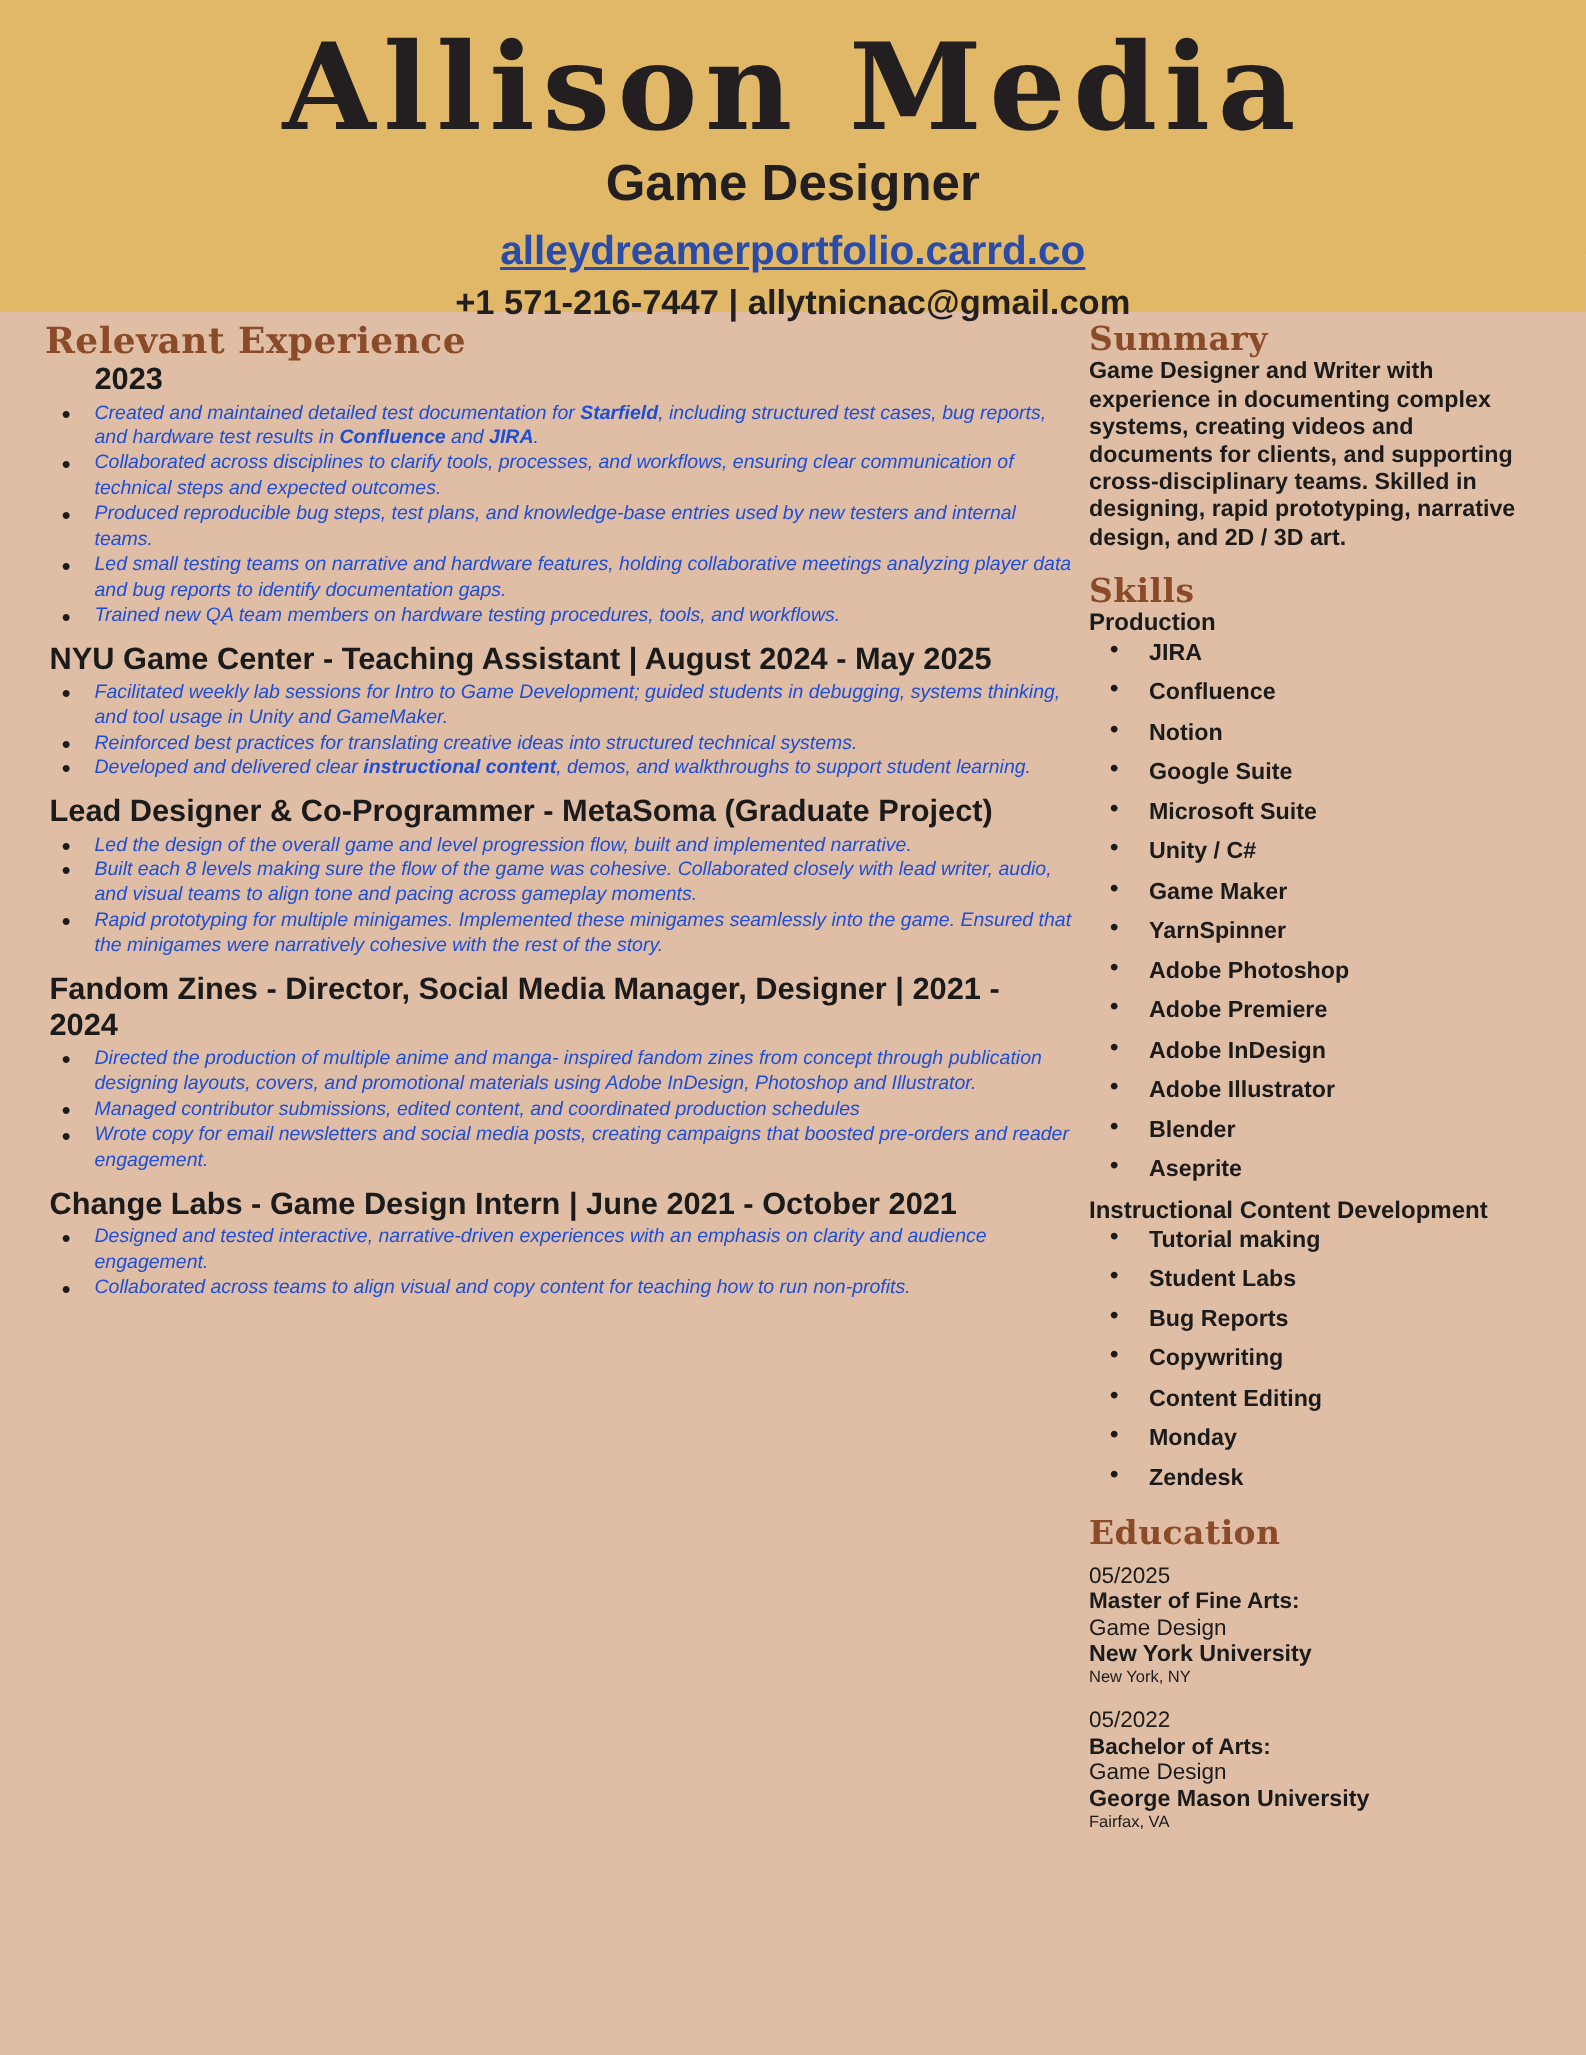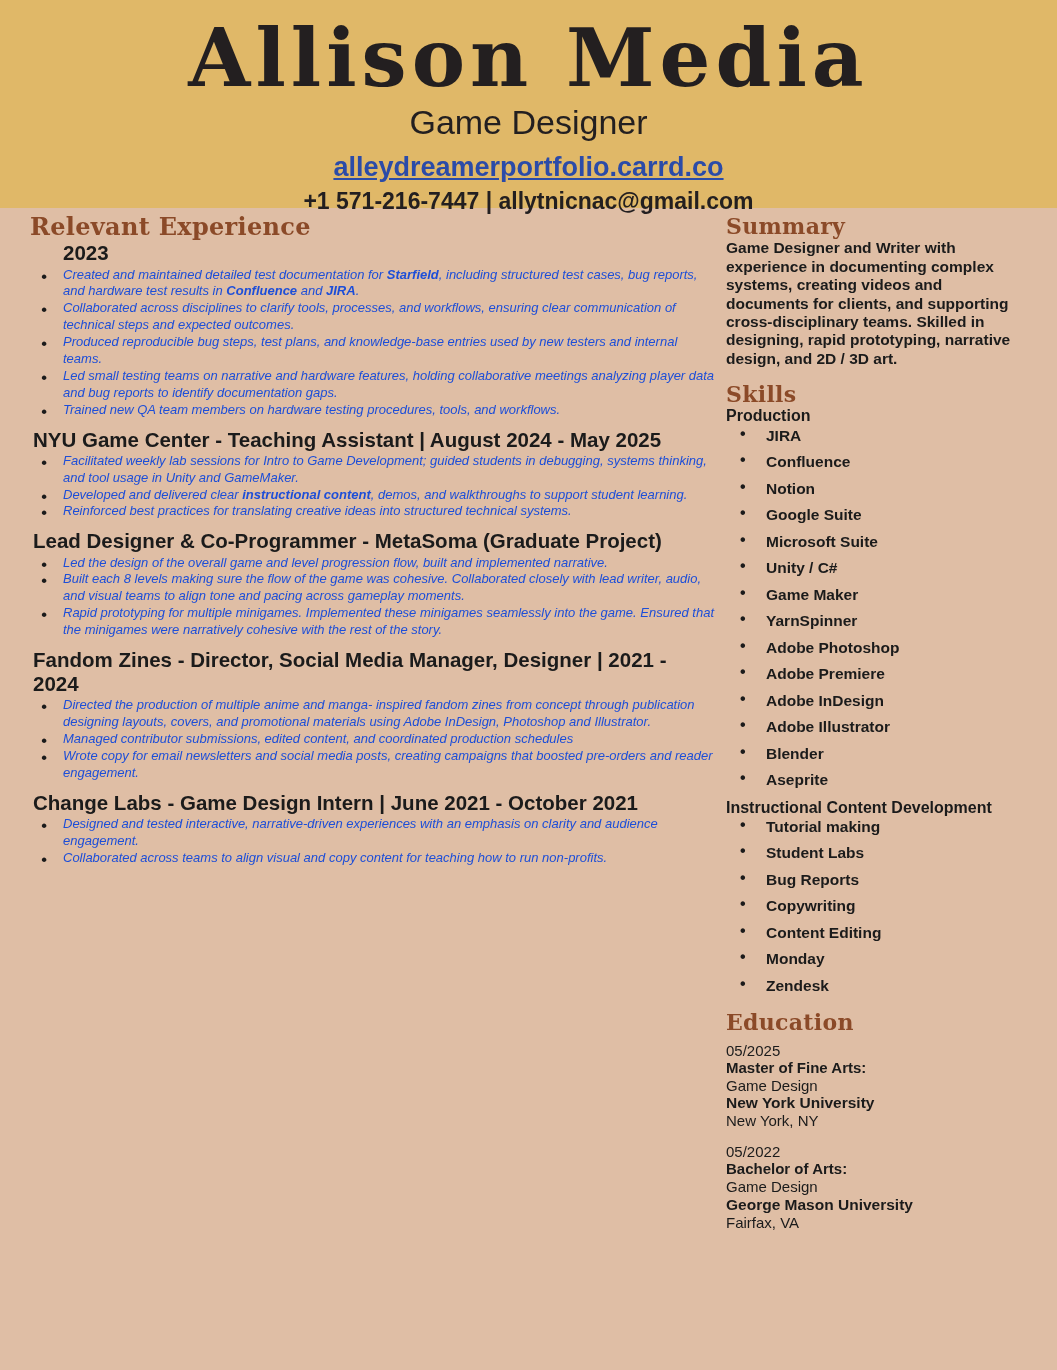--- a/index.html
+++ b/index.html
@@ -28,21 +28,21 @@
     font-weight: bold;
     font-size: 80px;
     line-height: 1.0;
     color: #231f20;
     letter-spacing: 5px;
     margin: 0 0 6px 0;
     white-space: nowrap;
   }
   .job-title {
     font-family: "Liberation Sans", sans-serif;
-    font-weight: normal;
+    font-weight: bold;
     font-size: 34px;
     color: #231f20;
     margin: 0 0 10px 0;
     line-height: 1.1;
   }
   .portfolio-link {
     font-family: "Liberation Sans", sans-serif;
     font-size: 27px;
     font-weight: bold;
     color: #2b4ba8;
@@ -193,21 +193,21 @@
     color: #1b1b1b;
     line-height: 1.17;
   }
   .edu-school {
     font-size: 15.5px;
     font-weight: bold;
     color: #1b1b1b;
     line-height: 1.17;
   }
   .edu-location {
-    font-size: 15px;
+    font-size: 11px;
     color: #1b1b1b;
     line-height: 1.17;
   }
   .edu-heading-spacer { height: 6px; }
 </style>
 </head>
 <body>
 
 <div class="header">
   <div class="full-name">Allison Media</div>
@@ -228,22 +228,22 @@
             <li><span>Collaborated across disciplines to clarify tools, processes, and workflows, ensuring clear communication of technical steps and expected outcomes.</span></li>
             <li><span>Produced reproducible bug steps, test plans, and knowledge-base entries used by new testers and internal teams.</span></li>
             <li><span>Led small testing teams on narrative and hardware features, holding collaborative meetings analyzing player data and bug reports to identify documentation gaps.</span></li>
             <li><span>Trained new QA team members on hardware testing procedures, tools, and workflows.</span></li>
           </ul>
         </div>
         <div class="job">
           <div class="job-heading">NYU Game Center - Teaching Assistant | August 2024 - May 2025</div>
           <ul class="bullets">
             <li><span>Facilitated weekly lab sessions for Intro to Game Development; guided students in debugging, systems thinking, and tool usage in Unity and GameMaker.</span></li>
+            <li><span>Reinforced best practices for translating creative ideas into structured technical systems.</span></li>
             <li><span>Developed and delivered clear </span><b>instructional content</b><span>, demos, and walkthroughs to support student learning.</span></li>
-            <li><span>Reinforced best practices for translating creative ideas into structured technical systems.</span></li>
           </ul>
         </div>
         <div class="job">
           <div class="job-heading">Lead Designer &amp; Co-Programmer - MetaSoma (Graduate Project)</div>
           <ul class="bullets">
             <li><span>Led the design of the overall game and level progression flow, built and implemented narrative.</span></li>
             <li><span>Built each 8 levels making sure the flow of the game was cohesive. Collaborated closely with lead writer, audio, and visual teams to align tone and pacing across gameplay moments.</span></li>
             <li><span>Rapid prototyping for multiple minigames. Implemented these minigames seamlessly into the game. Ensured that the minigames were narratively cohesive with the rest of the story.</span></li>
           </ul>
         </div>

